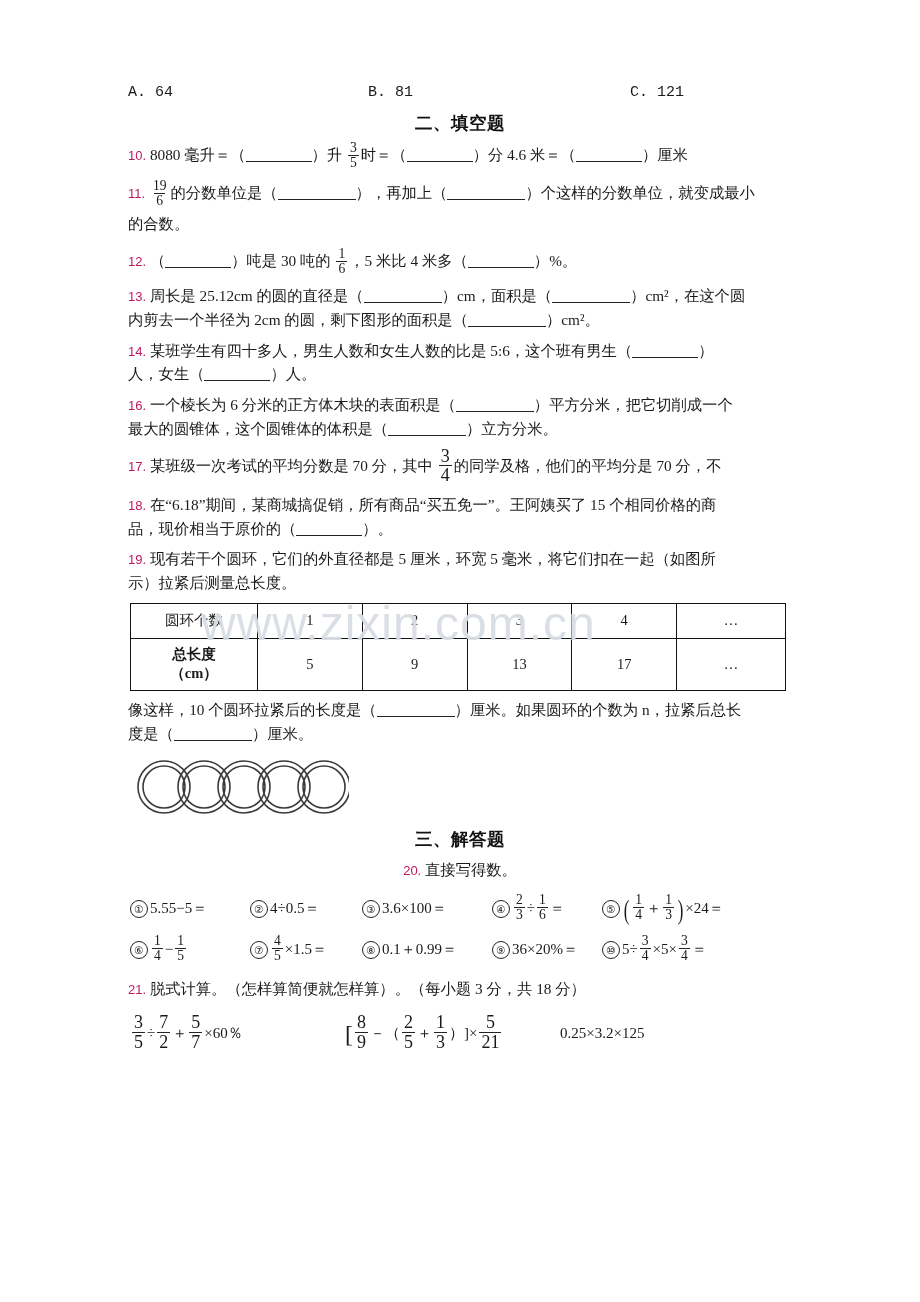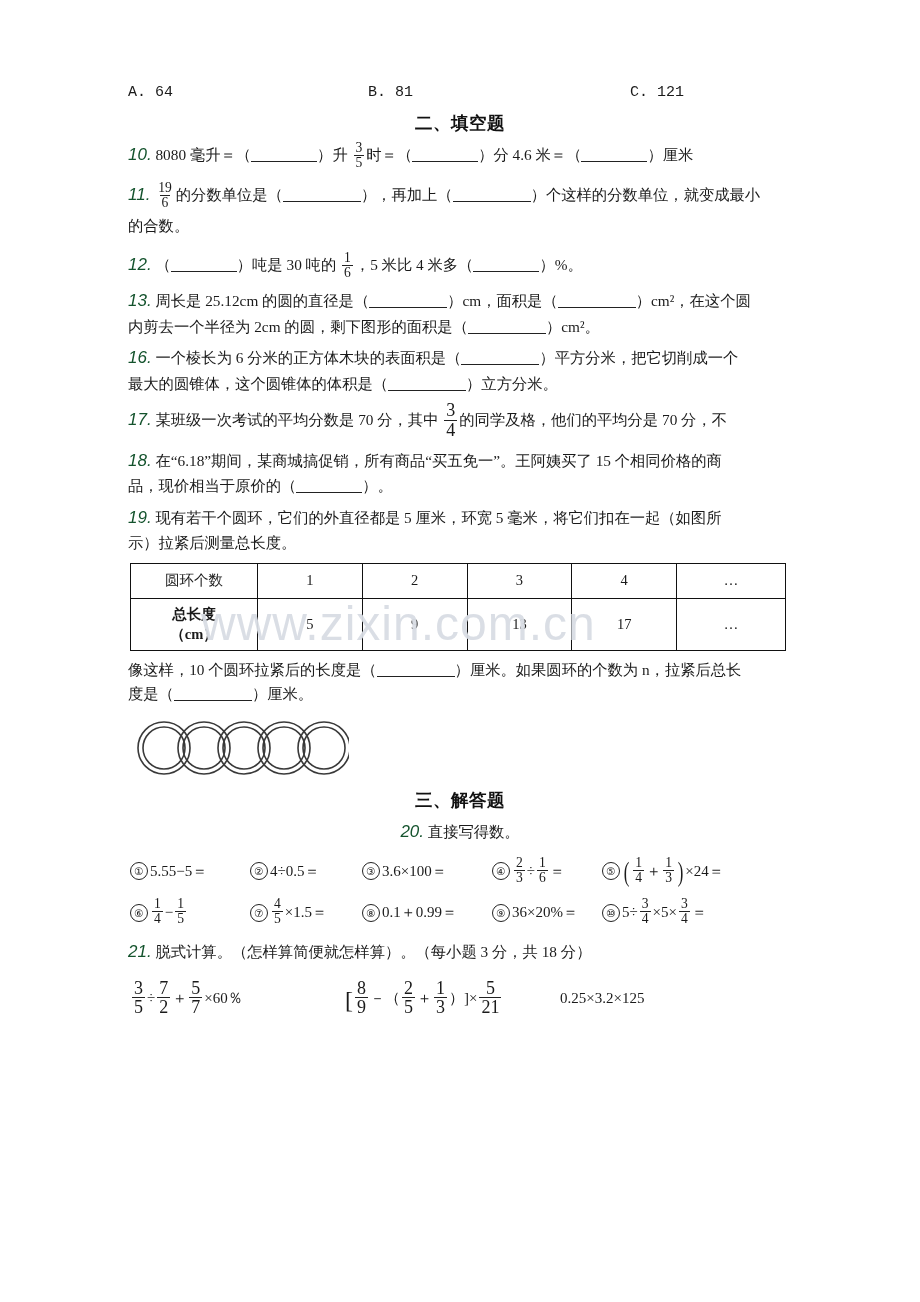--- a/index.html
+++ b/index.html
@@ -13,21 +13,21 @@
 
   
   .watermark{
     position:absolute;left:201px;top:596px;width:560px;height:60px;
     font-family:"Liberation Sans","DejaVu Sans",sans-serif;
     font-size:48px;letter-spacing:1px;color:#d9dde4;
     opacity:.95;white-space:nowrap;pointer-events:none;z-index:5;
     font-weight:400;
   }
 
-  .qnum{color:#14532d;font-family:"Liberation Sans","DejaVu Sans",sans-serif;font-size:17px;font-style:italic;}
+  .qnum{color:#be185d;font-family:"Liberation Sans","DejaVu Sans",sans-serif;font-size:13px;}
   .sec-head{
     font-weight:bold;font-size:17.5px;margin:6px 0 4px 0;
     letter-spacing:.5px;color:#111;text-align:center;
   }
   .choices{display:flex;font-family:"Liberation Mono","DejaVu Sans Mono",monospace;font-size:15px;margin-bottom:10px;}
   .choices span{display:inline-block;}
   .ch1{width:240px;}
   .ch2{width:262px;}
 
   .q{font-size:15.3px;line-height:1.95;margin:7px 0;text-align:left;}
@@ -113,20 +113,25 @@
         <span class="de">6</span>
       </span><span>，5 米比 4 米多（</span><span class="blank b-m"></span><span>）%。</span>
     </div>
 
     <div class="q tight">
       <span class="qnum">13.</span>
       <span>周长是 25.12cm 的圆的直径是（</span><span class="blank b-l"></span><span>）cm，面积是（</span><span class="blank b-l"></span><span>）cm²，在这个圆</span>
       <div><span>内剪去一个半径为 2cm 的圆，剩下图形的面积是（</span><span class="blank b-l"></span><span>）cm²。</span></div>
     </div>
 
+    <div class="q tight">
+      <span class="qnum">14.</span>
+      <span>某班学生有四十多人，男生人数和女生人数的比是 5:6，这个班有男生（</span><span class="blank b-m"></span><span>）</span>
+      <div><span>人，女生（</span><span class="blank b-m"></span><span>）人。</span></div>
+    </div>
 
 
     <div class="q tight">
       <span class="qnum">16.</span>
       <span>一个棱长为 6 分米的正方体木块的表面积是（</span><span class="blank b-l"></span><span>）平方分米，把它切削成一个</span>
       <div><span>最大的圆锥体，这个圆锥体的体积是（</span><span class="blank b-l"></span><span>）立方分米。</span></div>
     </div>
 
     <div class="q">
       <span class="qnum">17.</span>

